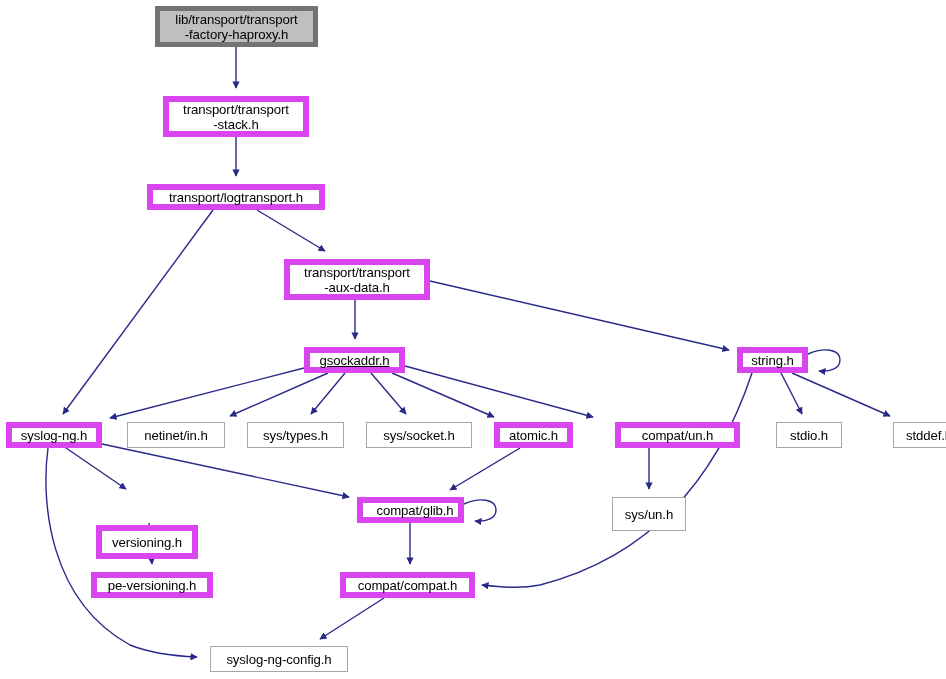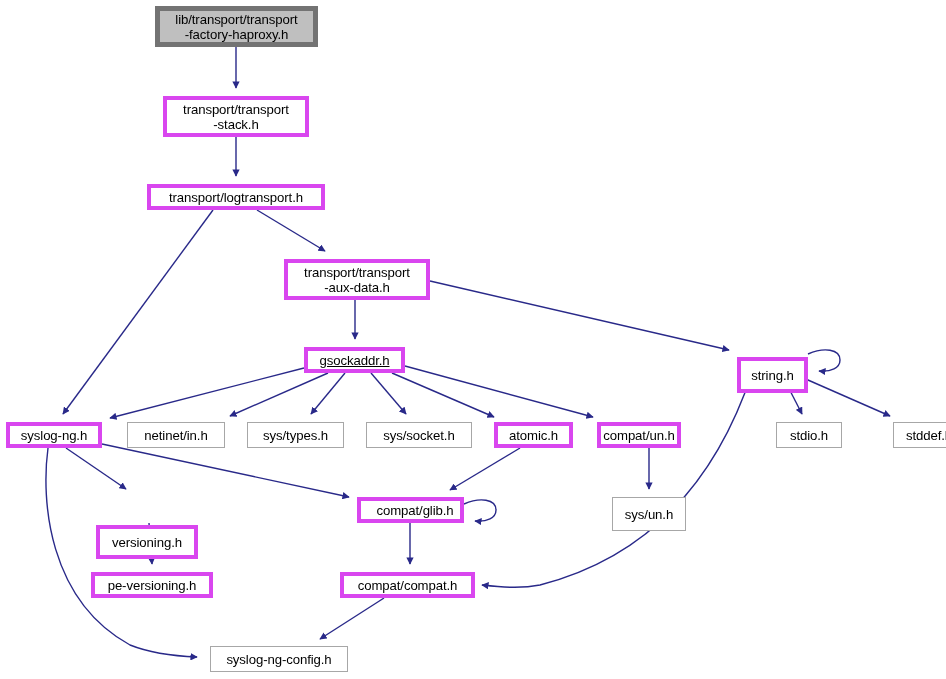--- a/index.html
+++ b/index.html
@@ -31,21 +31,21 @@
     box-sizing: border-box;
     display: flex;
     align-items: center;
     justify-content: center;
     text-align: center;
     font-family: "Liberation Sans", sans-serif;
     font-size: 13.2px;
     line-height: 15px;
     color: #000000;
     background: #ffffff;
-    border: 4px solid #d946ef;
+    border: 6px solid #d946ef;
     white-space: pre-line;
     letter-spacing: -0.1px;
     cursor: pointer;
   }
   .node.gray-border {
     border: 1px solid #a7a7a7;
   }
   .node.root {
     background: #bfbfbf;
     border: 5px solid #737373;
@@ -96,27 +96,27 @@
   </svg>
   <div id="nodes-layer">
       <div class="node root" style="left: 155px; top: 6px; width: 163px; height: 41px;"><span class="label">lib/transport/transport
 -factory-haproxy.h</span></div>
       <div class="node" style="left: 163px; top: 96px; width: 146px; height: 41px;"><span class="label">transport/transport
 -stack.h</span></div>
       <div class="node" style="left: 147px; top: 184px; width: 178px; height: 26px;"><span class="label">transport/logtransport.h</span></div>
       <div class="node" style="left: 284px; top: 259px; width: 146px; height: 41px;"><span class="label">transport/transport
 -aux-data.h</span></div>
       <div class="node" style="left: 304px; top: 347px; width: 101px; height: 26px; text-decoration: underline;"><span class="label">gsockaddr.h</span></div>
-      <div class="node" style="left: 737px; top: 347px; width: 71px; height: 36px; margin-top: 10px;"><span class="label">string.h</span></div>
+      <div class="node" style="left: 737px; top: 347px; width: 71px; height: 26px;"><span class="label">string.h</span></div>
       <div class="node" style="left: 6px; top: 422px; width: 96px; height: 26px;"><span class="label">syslog-ng.h</span></div>
       <div class="node gray-border" style="left: 127px; top: 422px; width: 98px; height: 26px; text-align: right;"><span class="label">netinet/in.h</span></div>
       <div class="node gray-border" style="left: 247px; top: 422px; width: 97px; height: 26px;"><span class="label">sys/types.h</span></div>
       <div class="node gray-border" style="left: 366px; top: 422px; width: 106px; height: 26px;"><span class="label">sys/socket.h</span></div>
       <div class="node" style="left: 494px; top: 422px; width: 79px; height: 26px;"><span class="label">atomic.h</span></div>
-      <div class="node" style="left: 597px; top: 422px; width: 84px; height: 26px;"><span class="label">compat/un.h</span></div>
+      <div class="node" style="left: 615px; top: 422px; width: 125px; height: 26px;"><span class="label">compat/un.h</span></div>
       <div class="node gray-border" style="left: 776px; top: 422px; width: 66px; height: 26px;"><span class="label">stdio.h</span></div>
       <div class="node gray-border" style="left: 893px; top: 422px; width: 72px; height: 26px;"><span class="label">stddef.h</span></div>
       <div class="node" style="left: 96px; top: 525px; width: 102px; height: 34px;"><span class="label">versioning.h</span></div>
       <div class="node" style="left: 357px; top: 497px; width: 107px; height: 26px; padding-left: 9px;"><span class="label">compat/glib.h</span></div>
       <div class="node gray-border" style="left: 612px; top: 497px; width: 74px; height: 34px;"><span class="label">sys/un.h</span></div>
       <div class="node" style="left: 91px; top: 572px; width: 122px; height: 26px;"><span class="label">pe-versioning.h</span></div>
       <div class="node" style="left: 340px; top: 572px; width: 135px; height: 26px;"><span class="label">compat/compat.h</span></div>
       <div class="node gray-border" style="left: 210px; top: 646px; width: 138px; height: 26px;"><span class="label">syslog-ng-config.h</span></div>
     </div>
 </div>

